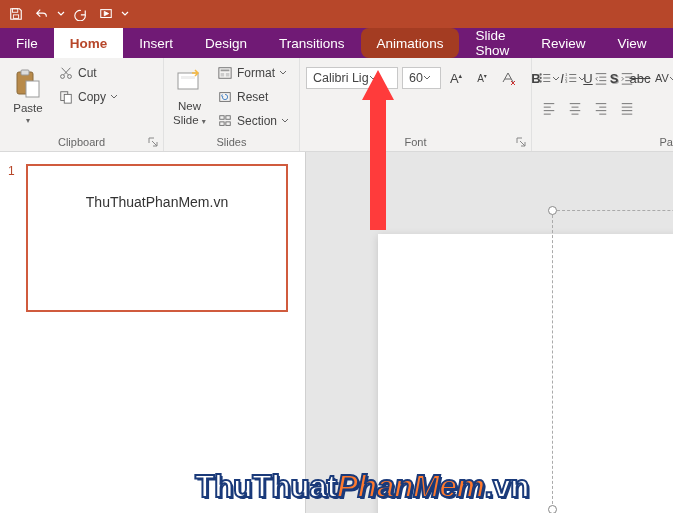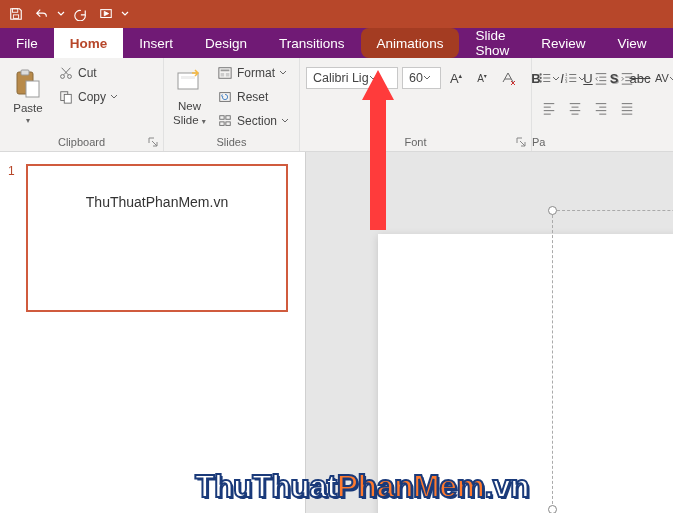--- a/index.html
+++ b/index.html
@@ -54,21 +54,21 @@
 .handle { position: absolute; width: 9px; height: 9px; background: #fff; border: 1px solid #888; border-radius: 50%; }
 .handle.tl { left: -5px; top: -5px; }
 .handle.ml { left: -5px; top: 50%; margin-top: -5px; }
 
 
 .arrow-overlay { position: absolute; left: 350px; top: 70px; width: 56px; height: 160px; z-index: 10; }
 
 
 .watermark { position: absolute; left: 195px; bottom: 8px; font-size: 32px; font-weight: 800; z-index: 20;
   color: #fff; -webkit-text-stroke: 2px #1a3a7a; text-shadow: 2px 2px 0 #1a3a7a; letter-spacing: -0.5px; }
-.watermark .orange { color: #ff7a2e; -webkit-text-stroke: 2px #1a3a7a; }
+.watermark .orange { color: #ff7a2e; font-style: italic; -webkit-text-stroke: 2px #1a3a7a; }
 </style>
 </head>
 <body>
 
 <div class="titlebar">
   <div class="qat-btn">
     <svg viewBox="0 0 16 16">
         <path d="M2 2h10l2 2v10H2z" fill="none" stroke="#fff" stroke-width="1.3"></path>
         <rect x="4" y="2" width="6" height="4" fill="none" stroke="#fff"></rect>
         <rect x="5" y="9" width="6" height="4" fill="none" stroke="#fff"></rect>
@@ -349,21 +349,21 @@
               <path d="M2 3h12M6 7h8M2 11h12M6 15h8" stroke="#666"></path>
             </svg>
           </div>
         <div class="iconbtn">
             <svg width="14" height="14" viewBox="0 0 16 16">
               <path d="M2 3h12M2 7h12M2 11h12M2 15h12" stroke="#666"></path>
             </svg>
           </div>
       </div>
     </div>
-    <div class="group-label" style="justify-content:flex-start; padding-right:16px">
+    <div class="group-label" style="justify-content:flex-end; padding-right:0">
         <span>Pa</span>
       </div>
   </div>
 </div>
 
 <div class="workspace">
   <div class="thumbs">
     <div class="thumb-wrap">
       <div class="thumb-num">1</div>
       <div class="thumb">

